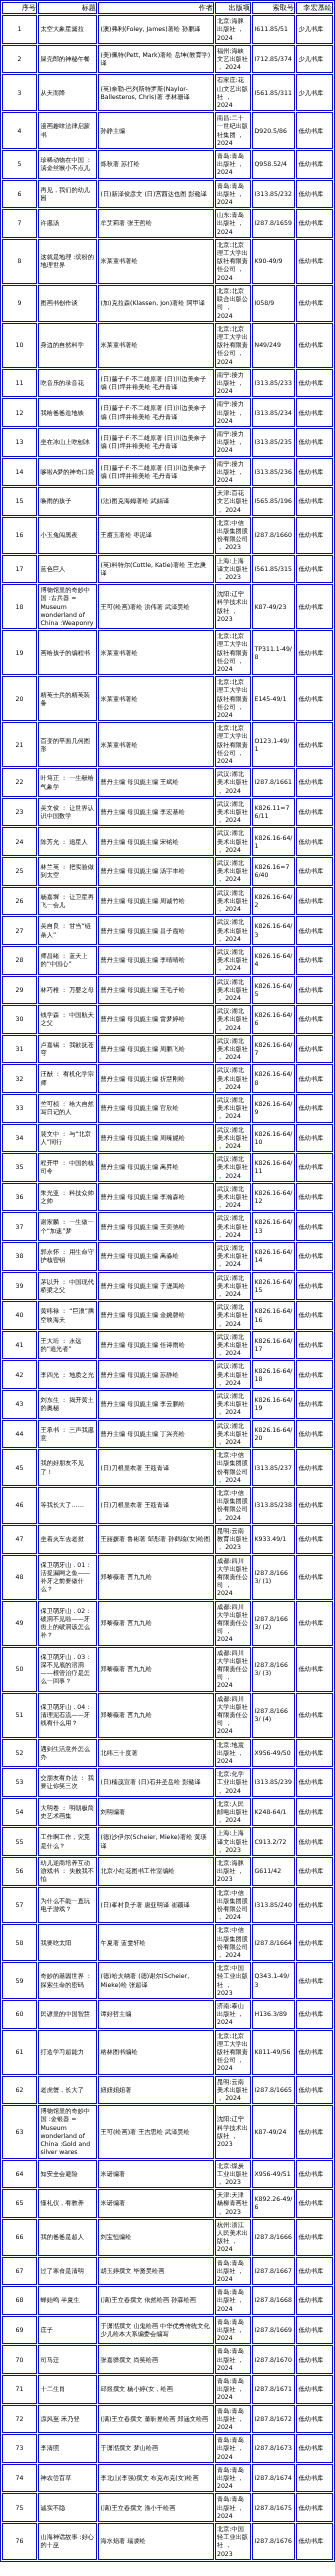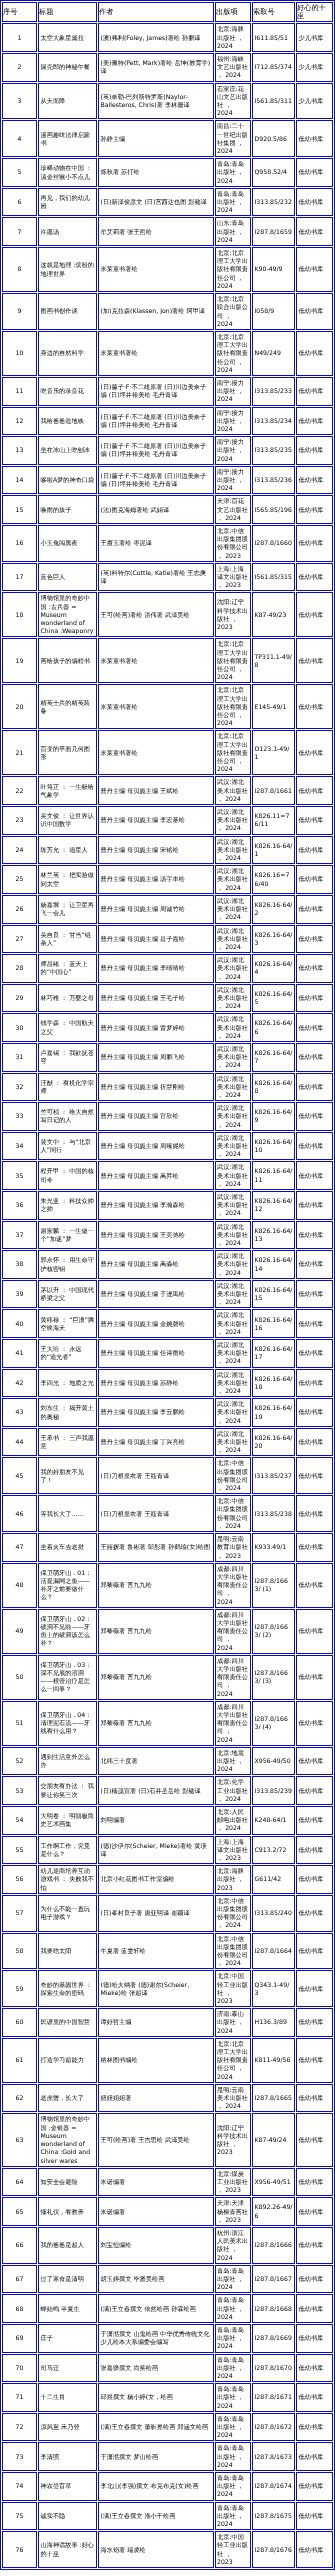--- a/index.html
+++ b/index.html
@@ -18,21 +18,21 @@
     line-height:8.2px;
     vertical-align:middle;
     padding:1px 1.5px;
     word-wrap:break-word;
     overflow-wrap:break-word;
     background:#fff;
   }
   .booklist th{
     font-size:7.2px;
     font-weight:normal;
-    text-align:left;
+    text-align:right;
     padding:1px 0;
   }
   .booklist td.c0{text-align:center;}
   .booklist td.c3{padding:1px 1px;}
   .booklist td.c4{word-break:break-all;}
 </style>
 </head>
 <body>
 
 <table class="booklist">
@@ -44,21 +44,21 @@
     <col style="width:43px">
     <col style="width:37px">
   </colgroup>
   <thead>
     <tr>
       <th>序号</th>
       <th>标题</th>
       <th>作者</th>
       <th>出版项</th>
       <th>索取号</th>
-      <th>好心的十巫</th>
+      <th>李宏基绘</th>
     </tr>
   </thead>
   <tbody>
       <tr>
         <td class="c0">1</td>
         <td class="c1">太空大象星黛拉</td>
         <td class="c2">(澳)弗利(Foley, James)著绘 孙鹏译</td>
         <td class="c3">北京:海豚出版社 ， 2024</td>
         <td class="c4">I611.85/51</td>
         <td class="c5">少儿书库</td>

